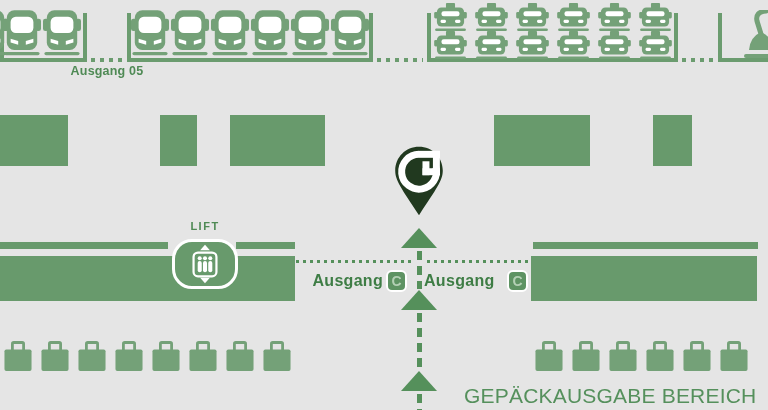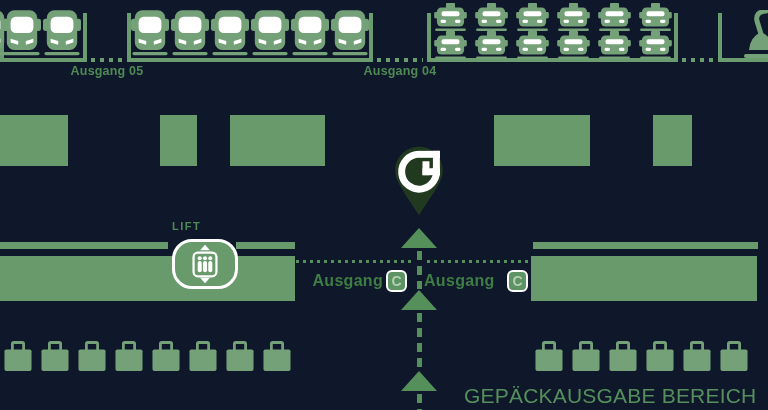--- a/index.html
+++ b/index.html
@@ -1,33 +1,33 @@
 <!DOCTYPE html>
 <html><head>
 <meta charset="utf-8">
 <style>
   html,body{margin:0;padding:0;background:#fff;}
-  #stage{position:relative;width:768px;height:410px;background:#0f172a;overflow:hidden;
+  #stage{position:relative;width:768px;height:410px;background:#e5e5e5;overflow:hidden;
          font-family:"Liberation Sans",sans-serif;}
   .abs{position:absolute;}
   .curb{background:#6B9C6F;}
   .post{background:#6B9C6F;}
   .open-dash{background:repeating-linear-gradient(90deg,#6B9C6F 0 4px,transparent 4px 9px);}
   .exit-label{color:#4F8A55;font-weight:bold;font-size:12.5px;text-align:center;letter-spacing:.2px;}
   .block{background:#689A6C;}
   .band{background:#689A6C;}
   .dotline{background:repeating-linear-gradient(90deg,#55905B 0 3px,transparent 3px 7px);height:3px;}
   .vdash{width:5px;background:repeating-linear-gradient(180deg,#55905B 0 9px,transparent 9px 15px);}
   .arrow-up{width:0;height:0;border-left:18px solid transparent;border-right:18px solid transparent;
             border-bottom:20px solid #55905B;}
   .ausgang-c{color:#3E7D45;font-weight:bold;font-size:16px;letter-spacing:.3px;}
   .c-badge{width:21px;height:22px;background:#5E9363;border:2px solid #fff;border-radius:6px;
            box-sizing:border-box;color:#B4D0B5;font-weight:bold;font-size:14px;line-height:18px;
            text-align:center;}
-  .lift-label{color:#4F8A55;font-weight:bold;font-size:11px;letter-spacing:1.5px;}
+  .lift-label{color:#4F8A55;font-weight:bold;font-size:11px;letter-spacing:1.5px;text-align:center;}
   .lift-badge{width:66px;height:50px;background:#689A6C;border:3px solid #fff;border-radius:20px;
               box-sizing:border-box;}
   .big-label{color:#55905C;font-weight:500;font-size:21px;letter-spacing:.2px;white-space:nowrap;}
   svg.ic{display:block;}
 </style>
 </head>
 <body>
 
 <svg width="0" height="0" style="position:absolute">
   <defs>
@@ -163,21 +163,20 @@
     </svg>
   <svg class="abs ic" style="left:639px;top:31px;" width="33" height="29">
       <use href="#ic-taxi"></use>
     </svg>
 
   <svg class="abs ic" style="left:742px;top:10px;" width="34" height="50">
       <use href="#ic-scooter"></use>
     </svg>
 
   <div class="abs exit-label" style="left:57px;top:64px;width:100px;">Ausgang 05</div>
-  <div class="abs exit-label" style="left:350px;top:64px;width:100px;">Ausgang 04</div>
 
   <div class="abs block" style="left:0;top:115px;width:68px;height:51px;"></div>
   <div class="abs block" style="left:160px;top:115px;width:37px;height:51px;"></div>
   <div class="abs block" style="left:230px;top:115px;width:95px;height:51px;"></div>
   <div class="abs block" style="left:494px;top:115px;width:96px;height:51px;"></div>
   <div class="abs block" style="left:653px;top:115px;width:39px;height:51px;"></div>
 
   <svg class="abs ic" style="left:390px;top:143px;" width="58" height="76">
       <use href="#ic-pin"></use>
     </svg>

